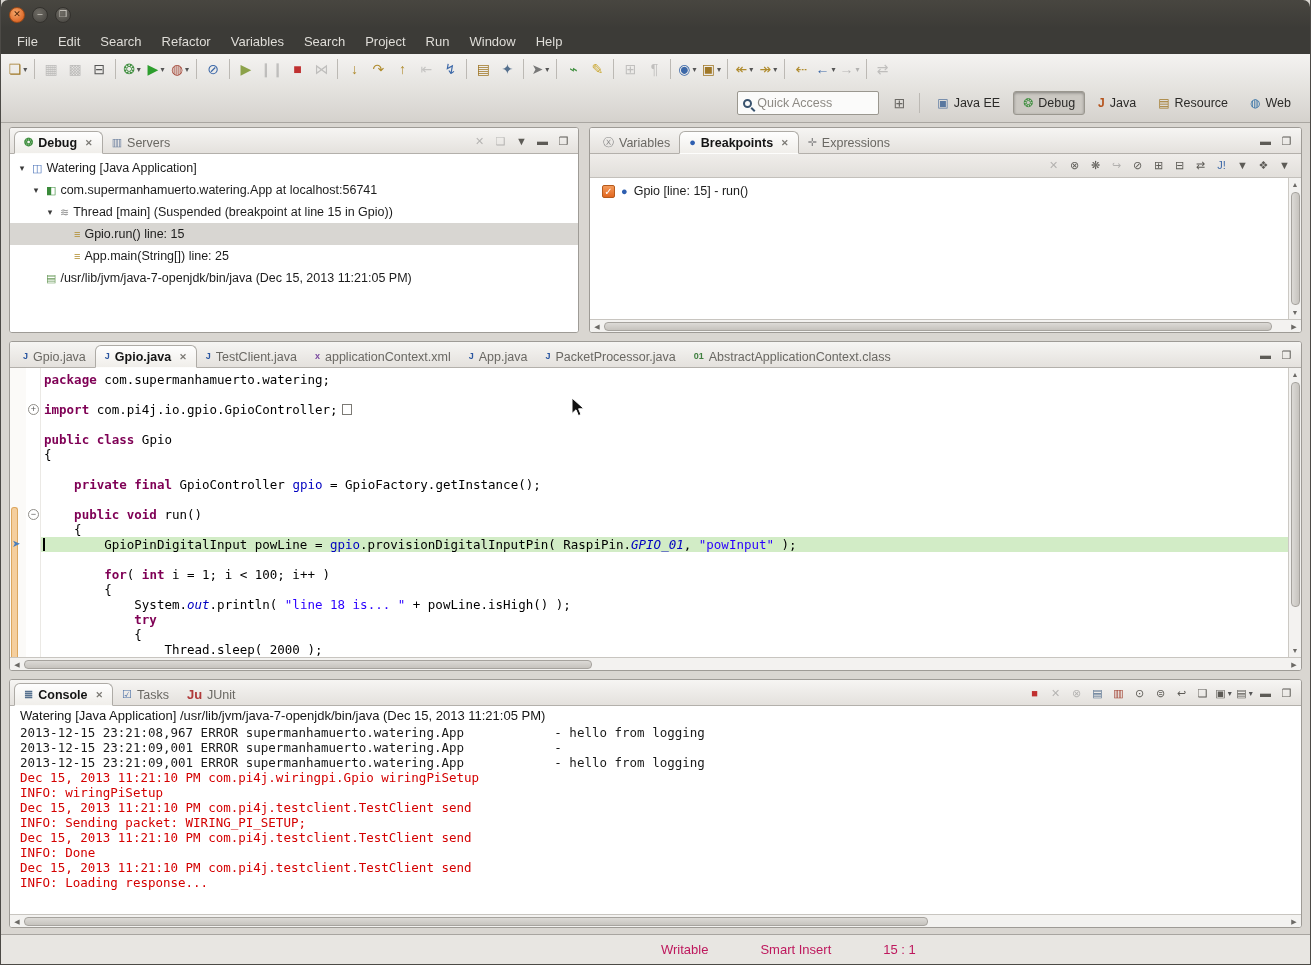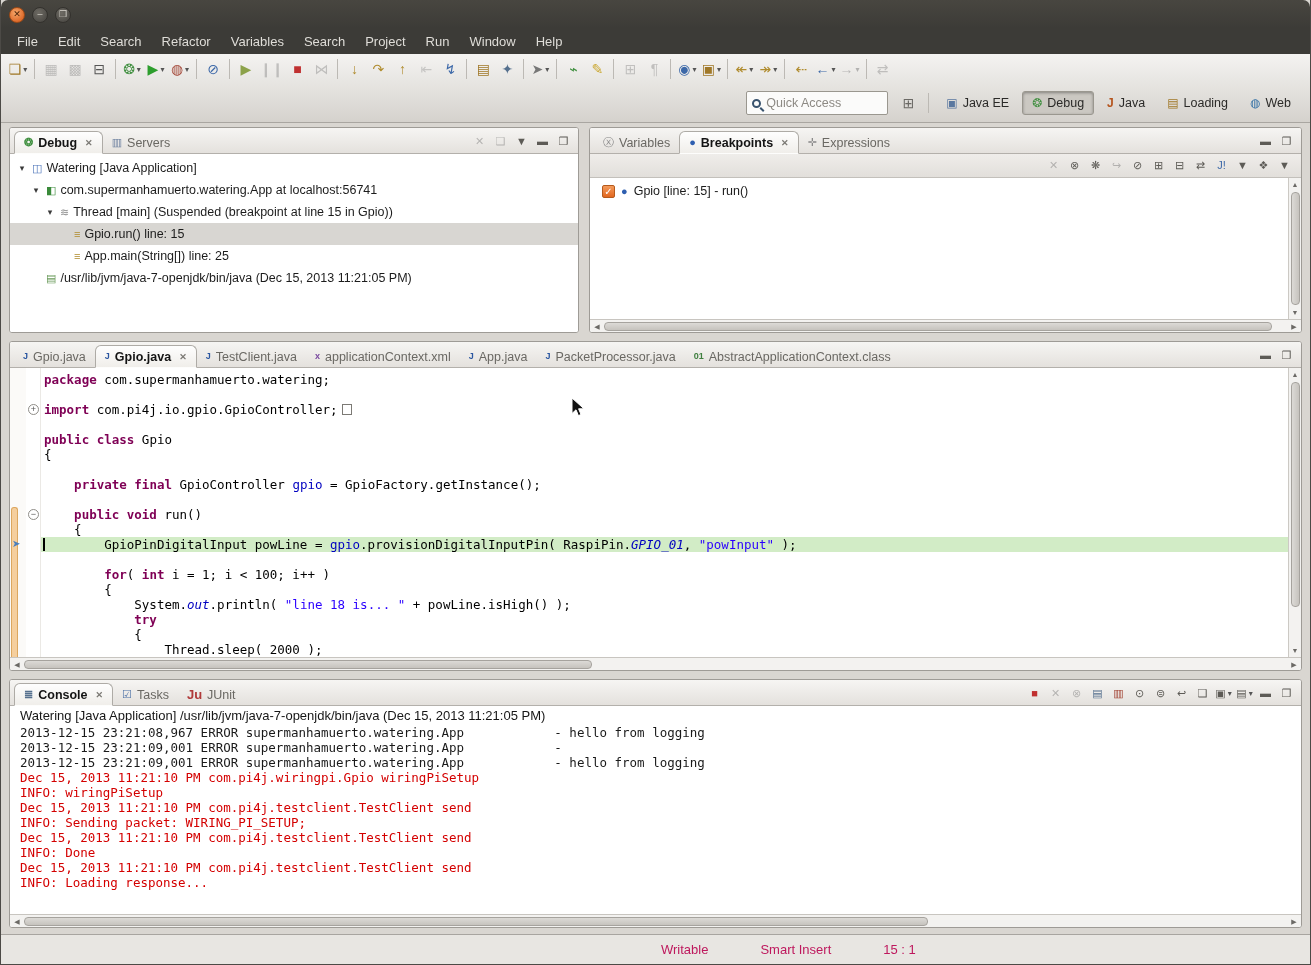--- a/index.html
+++ b/index.html
@@ -283,21 +283,21 @@
             <span class="persp sel">
               <span class="pico" style="color: rgb(63, 143, 63);">❂</span>
               <span class="plabel">Debug</span>
             </span>
             <span class="persp">
               <span class="pico" style="color: rgb(181, 84, 29); font-weight: bold;">J</span>
               <span class="plabel">Java</span>
             </span>
             <span class="persp">
               <span class="pico" style="color: rgb(160, 120, 40);">▤</span>
-              <span class="plabel">Loading</span>
+              <span class="plabel">Resource</span>
             </span>
             <span class="persp">
               <span class="pico" style="color: rgb(46, 109, 164);">◍</span>
               <span class="plabel">Web</span>
             </span>
           </div>
       </div>
     </div>
   </div>
 

